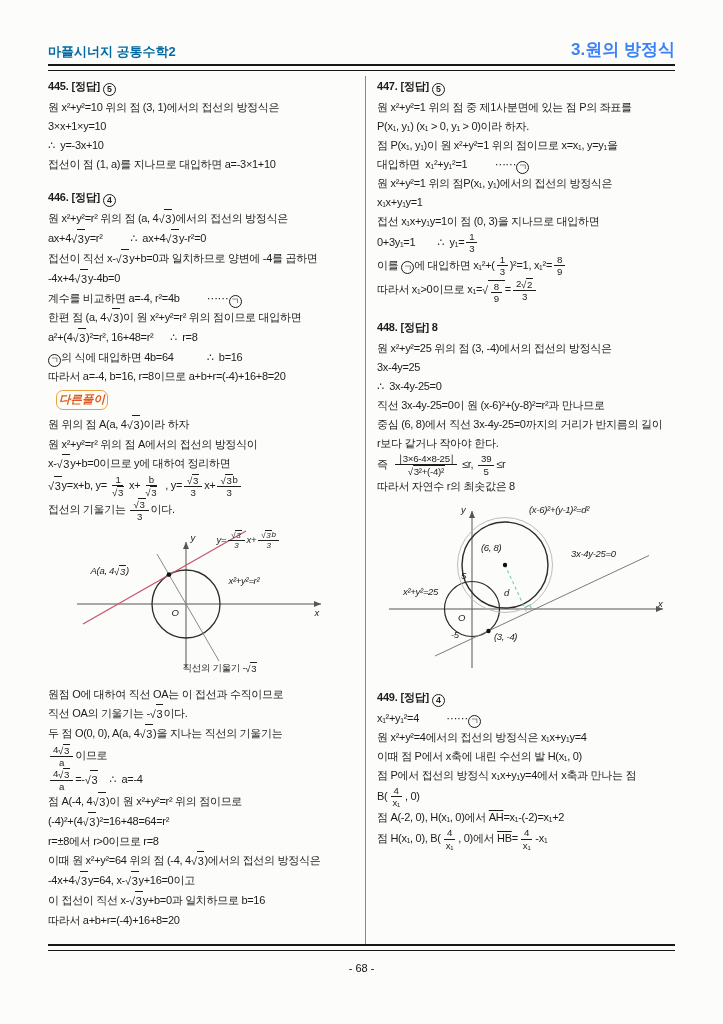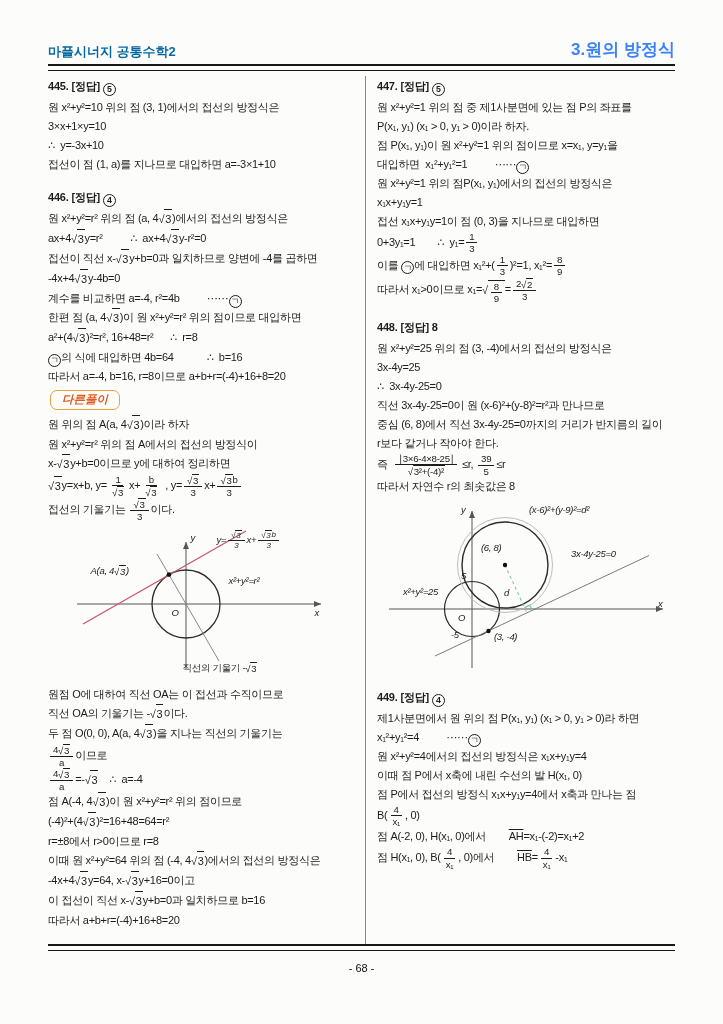--- a/index.html
+++ b/index.html
@@ -26,25 +26,25 @@
   .prob{margin-bottom:13px;}
   .prob-h{font-size:11px;font-weight:bold;line-height:20px;margin-bottom:2px;letter-spacing:-0.2px;}
   .line{font-size:11px;line-height:19px;white-space:pre-wrap;letter-spacing:-0.3px;}
   
   .frac{display:inline-flex;flex-direction:column;align-items:center;vertical-align:middle;margin:0 2px;font-size:.88em;line-height:1.15;text-align:center;}
   .frac .num{padding:0 3px;border-bottom:1px solid currentColor;display:block;}
   .frac .den{padding:0 3px;display:block;}
   .sqrt{display:inline-flex;align-items:stretch;}
   .sqrt .rsign{display:inline-block;transform:translateY(0.5px);}
   .sqrt .rad{border-top:1px solid currentColor;padding:0 1px;}
-  .ovl{text-decoration:overline;margin-left:20px;}
+  .ovl{text-decoration:overline;}
   .circ{display:inline-flex;align-items:center;justify-content:center;width:1.25em;height:1.25em;border:1px solid currentColor;border-radius:50%;font-size:.8em;vertical-align:-0.2em;line-height:1;}
   
-  .alt-badge{display:inline-block;border:1.4px solid #e8a23c;border-radius:7px;padding:1px 11px 2px;
-    color:#dd5a22;font-size:11.5px;font-weight:bold;font-style:italic;margin:4px 2px 5px;background:#fffdf8;}
+  .alt-badge{display:inline-block;border:1.4px solid #e8a23c;border-radius:7px;padding:1px 2px 2px;
+    color:#dd5a22;font-size:11.5px;font-weight:bold;font-style:italic;margin:4px 8px 5px;background:#fffdf8;}
   
   .fig{position:relative;margin:6px auto 8px;}
   .fig svg{position:absolute;left:0;top:0;}
   .fig-label{position:absolute;font-size:9.5px;letter-spacing:-0.3px;white-space:nowrap;color:#222;font-style:italic;}
   .fig-label.kr{font-style:normal;}
   .fig-label .frac{font-size:.85em;}
   .f446{width:280px;height:148px;}
   .f448{width:300px;height:172px;}
 </style>
 </head>
@@ -203,38 +203,37 @@
             <circle cx="128" cy="63" r="47.5" fill="none" stroke="#b5b5b5" stroke-width="0.9"></circle>
 
             <line x1="58" y1="154" x2="272" y2="53.5" stroke="#7a7a7a" stroke-width="1"></line>
 
             <line x1="128" y1="63" x2="150" y2="111" stroke-width="1.1" stroke-dasharray="3,3" stroke="#7cc7b2"></line>
             <polyline points="155.4,108.5 152.9,103.1 147.5,105.6" fill="none" stroke-width="1.1" stroke="#7cc7b2"></polyline>
 
             <circle cx="128" cy="63" r="2.2" fill="#111"></circle>
             <circle cx="111.5" cy="129" r="2.2" fill="#111"></circle>
           </svg>
-          <div class="fig-label" style="left:152px;top:2px;">(x-6)²+(y-9)²=d²</div>
+          <div class="fig-label" style="left:152px;top:2px;">(x-6)²+(y-1)²=d²</div>
           <div class="fig-label" style="left:104px;top:40px;">(6, 8)</div>
           <div class="fig-label" style="left:194px;top:46px;">3x-4y-25=0</div>
           <div class="fig-label" style="left:26px;top:84px;">x²+y²=25</div>
           <div class="fig-label" style="left:84px;top:68px;">5</div>
           <div class="fig-label" style="left:74px;top:127px;">-5</div>
           <div class="fig-label" style="left:81px;top:110px;">O</div>
           <div class="fig-label" style="left:117px;top:129px;">(3, -4)</div>
           <div class="fig-label" style="left:127px;top:85px;">d</div>
           <div class="fig-label" style="left:281px;top:96px;">x</div>
           <div class="fig-label" style="left:84px;top:2px;">y</div>
         </div>
       </section>
 
       <section class="prob">
         <div class="prob-h">449. [정답] <span class="circ">4</span></div>
         <div>
-            <div class="line">제1사분면에서 원 위의 점 P(x₁, y₁) (x₁ &gt; 0, y₁ &gt; 0)라 하면</div>
             <div class="line">x₁²+y₁²=4          ⋯⋯<span class="circ">ㄱ</span></div>
             <div class="line">원 x²+y²=4에서의 접선의 방정식은 x₁x+y₁y=4</div>
             <div class="line">이때 점 P에서 x축에 내린 수선의 발 H(x₁, 0)</div>
             <div class="line">점 P에서 접선의 방정식 x₁x+y₁y=4에서 x축과 만나는 점</div>
             <div class="line">B(<span class="frac"><span class="num">4</span><span class="den">x₁</span></span>, 0)</div>
             <div class="line">점 A(-2, 0), H(x₁, 0)에서 <span class="ovl">AH</span>=x₁-(-2)=x₁+2</div>
             <div class="line">점 H(x₁, 0), B(<span class="frac"><span class="num">4</span><span class="den">x₁</span></span>, 0)에서 <span class="ovl">HB</span>=<span class="frac"><span class="num">4</span><span class="den">x₁</span></span>-x₁</div>
           </div>
       </section>
     </div>

